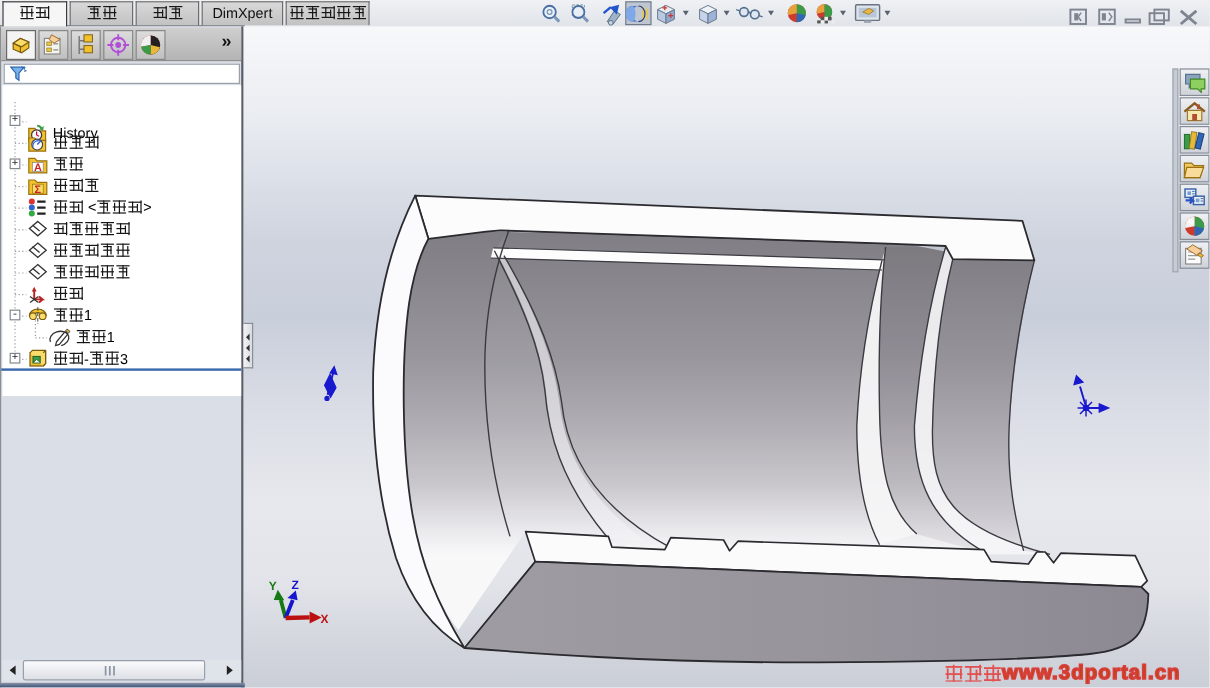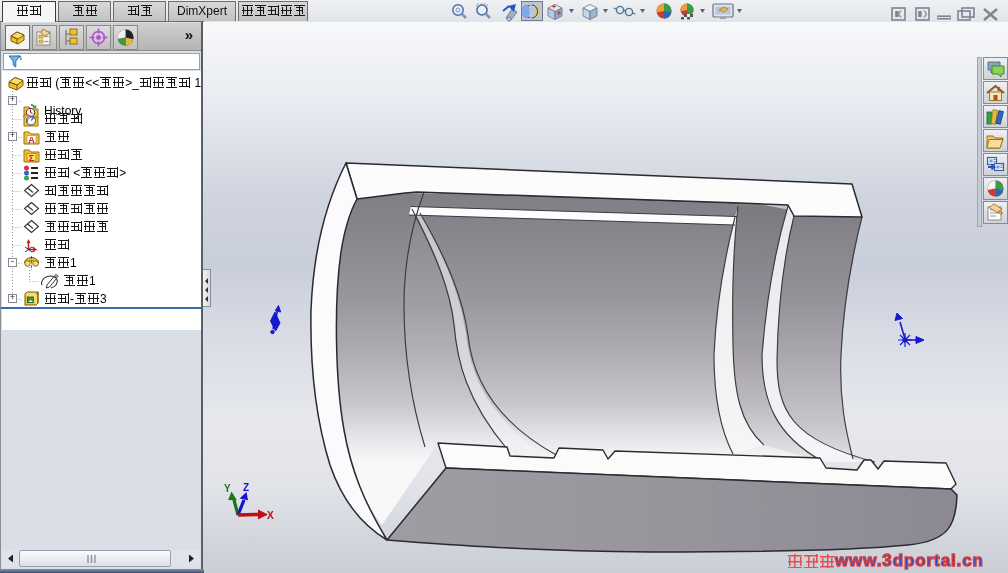--- a/index.html
+++ b/index.html
@@ -50,21 +50,21 @@
   background:linear-gradient(#fbfbfc,#dcdfe5); border:1px solid #9aa0ab; border-radius:2px; }
 
 
 
 #viewport { position:absolute; left:203px; top:22px; width:805px; height:551px;
   background:linear-gradient(180deg,#f7f8fa 0%, #e9ecf1 14%, #cfd4df 32%, #c9cedb 44%,
       #dadde5 58%, #e6e8ed 72%, #e2e4ea 84%, #d2d5dc 94%, #caced6 100%); }
 
 
 #wm { position:absolute; left:787px; top:551px; font-size:17px; font-weight:bold; color:#dd4040; text-shadow:0 0 1px #ff8888; }
-#wm b { letter-spacing:0.9px; color:#1d4ed8; -webkit-text-stroke:1.3px #d84040; }
+#wm b { letter-spacing:0.9px; color:#c2410c; -webkit-text-stroke:1.3px #d84040; }
 .zw { display:inline-block; width:14px; height:14px; margin:0 1px; vertical-align:-2px;
  background-repeat:no-repeat;
  background-image:linear-gradient(#e35050,#e35050),linear-gradient(#e35050,#e35050),
   linear-gradient(#e35050,#e35050),linear-gradient(#e35050,#e35050),
   linear-gradient(#e35050,#e35050),linear-gradient(#e35050,#e35050);
  background-position:0 1px,0 7px,0 13px,6px 0,1px 3px,12px 3px;
  background-size:14px 1.5px,14px 1.5px,14px 1.5px,1.5px 14px,1.5px 9px,1.5px 9px; }
 .w2 { background-position:0 1px,2px 7px,0 13px,4px 1px,9px 4px,12px 0; }
 .w3 { background-position:0 2px,0 7px,0 12px,7px 0,2px 4px,11px 4px; }
 
@@ -253,28 +253,20 @@
           <line x1="27.5" y1="196" x2="27.5" y2="210.5"></line>
           <line x1="27.5" y1="210.5" x2="37" y2="210.5"></line>
           <line x1="10.5" y1="228.5" x2="20" y2="228.5"></line>
         </g>
         <g id="expboxes"></g>
       </svg>
       <div class="exp" style="top:25px">+</div>
       <div class="exp" style="top:61px">+</div>
       <div class="exp" style="top:187px">-</div>
       <div class="exp" style="top:223px">+</div>
-      <div class="trow" style="left:4px;top:3px">
-        <svg width="20" height="17" style="vertical-align:-4px">
-            <g>
-          <path d="M3 8 l6 -4.5 l8 3 v5 l-6 4.5 l-8 -3 z" fill="#f2c12e" stroke="#7a5c10" stroke-width="1"></path>
-          <path d="M3 8 l6 -4.5 l8 3 l-6 4.5 z" fill="#fadc6a" stroke="#7a5c10" stroke-width="1"></path>
-          <path d="M3 8 l8 3 v5" fill="none" stroke="#7a5c10" stroke-width="1"></path>
-            </g>
-        </svg><span class="z"></span><span class="z zb"></span>&nbsp;(<span class="z zc"></span><span class="z"></span>&lt;&lt;<span class="z zc"></span><span class="z"></span>&gt;_<span class="z zb"></span><span class="z"></span><span class="z zc"></span><span class="z zb"></span>&nbsp;1</div>
       <div class="trow" style="left:20px;top:31px"><span class="tico">
         <svg width="19" height="17" style="vertical-align:-4px">
           <path d="M2 5 h5 l2 2 h7 v9 h-14 z" fill="#f2c12e" stroke="#9a7210" stroke-width="1"></path>
           <path d="M9 2 a5 5 0 0 1 4 2 l1.5 -1 l-.5 3.5 l-3.5 -.5 l1.2 -.9 a3.6 3.6 0 0 0 -2.7 -1.4 z" fill="#3a9b48"></path>
           <circle cx="8.5" cy="10.5" r="4.2" fill="#f6f6f8" stroke="#334" stroke-width="1"></circle>
           <path d="M8.5 10.5 l0 -3 M8.5 10.5 l2 1" stroke="#c03" stroke-width="1" fill="none"></path>
         </svg></span>History</div>
       <div class="trow" style="left:20px;top:39px"><span class="tico">
         <svg width="19" height="17" style="vertical-align:-4px">
           <path d="M2 5 h5 l2 2 h7 v9 h-14 z" fill="#f2c12e" stroke="#9a7210" stroke-width="1"></path>

